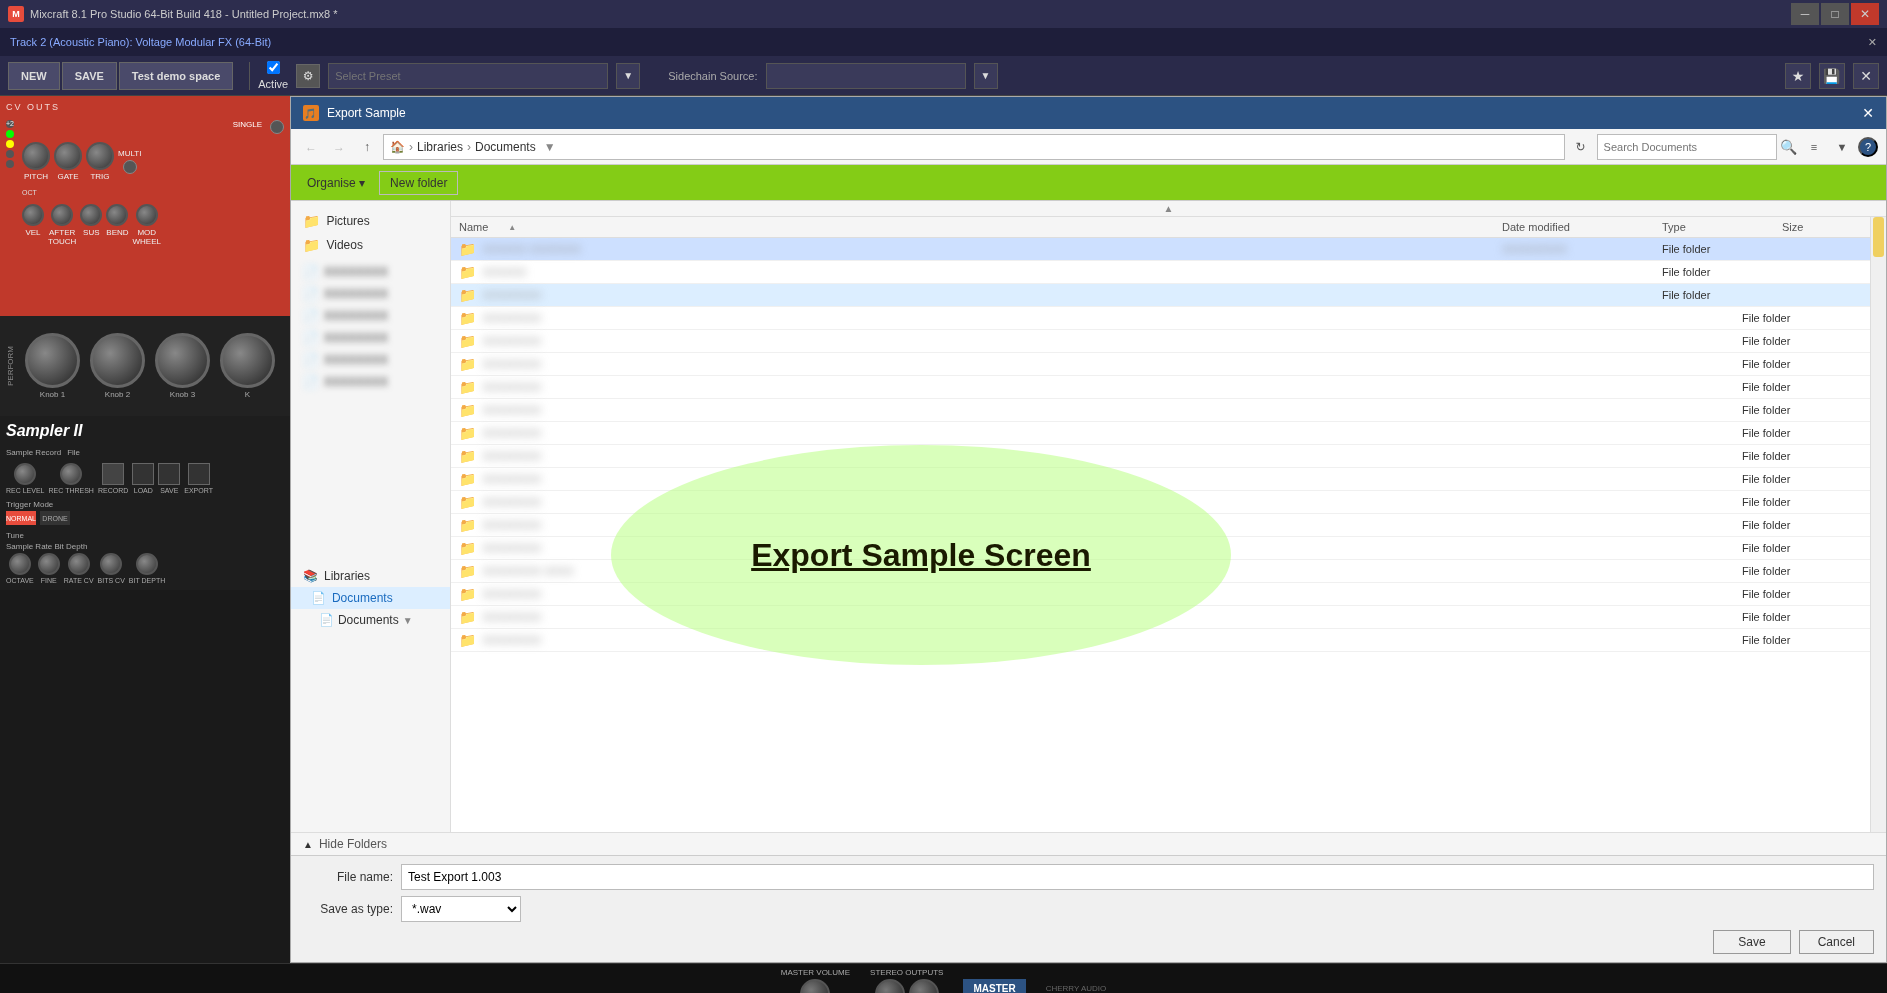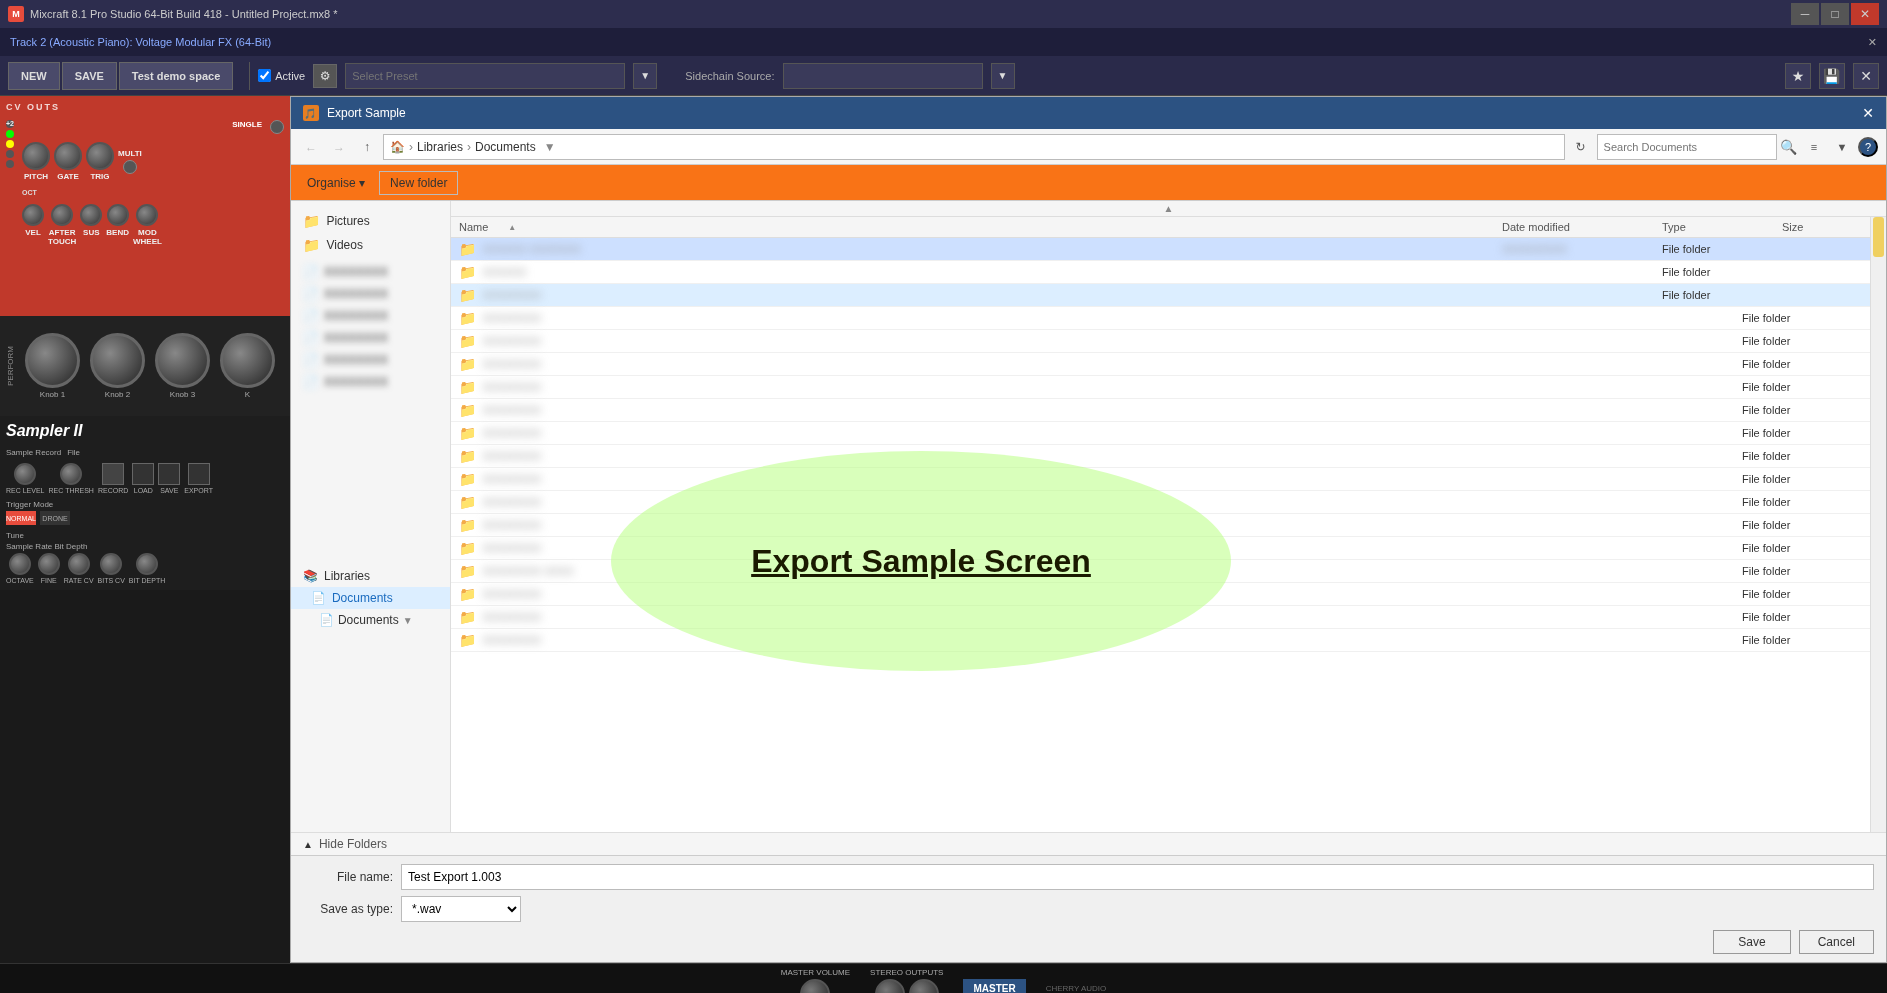--- a/index.html
+++ b/index.html
@@ -36,21 +36,21 @@
     
     .toolbar {
       background: #2a2a4a;
       height: 40px;
       display: flex;
       align-items: center;
       padding: 0 8px;
       gap: 8px;
       border-bottom: 1px solid #444;
     }
-    .toolbar-checkbox { display: flex; align-items: center; gap: 4px; color: #ddd; font-size: 11px; }
+    .toolbar-checkbox { display: flex; align-items: center; gap: 4px; color: #ddd; font-size: 11px; flex-direction: column; }
     .gear-btn { background: #555; border: 1px solid #666; color: #ddd; width: 24px; height: 24px; cursor: pointer; font-size: 12px; display: flex; align-items: center; justify-content: center; }
     .preset-input { background: #3a3a5a; border: 1px solid #555; color: #ddd; height: 26px; width: 280px; padding: 0 6px; font-size: 11px; }
     .preset-dropdown { background: #3a3a5a; border: 1px solid #555; color: #ddd; height: 26px; width: 24px; cursor: pointer; font-size: 10px; display: flex; align-items: center; justify-content: center; }
     .sidechain-label { color: #aaa; font-size: 11px; margin-left: 20px; }
     .sidechain-input { background: #3a3a5a; border: 1px solid #555; color: #ddd; height: 26px; width: 200px; padding: 0 6px; font-size: 11px; }
     .icon-btn { background: #3a3a5a; border: 1px solid #555; width: 26px; height: 26px; cursor: pointer; font-size: 14px; display: flex; align-items: center; justify-content: center; color: #ddd; }
 
     
     .action-btns { display: flex; gap: 2px; align-items: center; }
     .action-btn { background: #4a4a6a; border: 1px solid #666; color: #ddd; height: 28px; padding: 0 12px; cursor: pointer; font-size: 11px; font-weight: bold; }
@@ -70,21 +70,21 @@
       position: relative;
       flex-shrink: 0;
     }
 
     
     .cv-outs {
       background: #c0392b;
       padding: 6px;
       color: #fff;
       font-size: 10px;
-      font-weight: bold;
+      font-weight: normal;
       height: 220px;
       position: relative;
     }
     .cv-outs-title { font-size: 9px; letter-spacing: 2px; margin-bottom: 4px; opacity: 0.8; }
     .cv-knobs-row { display: flex; gap: 4px; margin-top: 4px; }
     .cv-knob { display: flex; flex-direction: column; align-items: center; gap: 2px; }
     .knob-circle { width: 28px; height: 28px; border-radius: 50%; background: radial-gradient(circle at 35% 35%, #888, #333); border: 2px solid #555; cursor: pointer; }
     .knob-circle.small { width: 22px; height: 22px; }
     .knob-label { font-size: 8px; color: #eee; text-align: center; }
     .indicator-row { display: flex; flex-direction: column; gap: 2px; margin-right: 4px; }
@@ -142,21 +142,21 @@
     .nav-btn { background: none; border: 1px solid transparent; width: 24px; height: 24px; cursor: pointer; font-size: 12px; display: flex; align-items: center; justify-content: center; color: #555; border-radius: 3px; }
     .nav-btn.disabled { color: #bbb; cursor: default; }
     .address-bar { display: flex; align-items: center; flex: 1; background: #fff; border: 1px solid #bbb; height: 26px; padding: 0 6px; font-size: 12px; gap: 4px; }
     .refresh-btn { background: none; border: 1px solid transparent; width: 24px; height: 24px; cursor: pointer; font-size: 12px; display: flex; align-items: center; justify-content: center; color: #555; }
     .search-box { background: #fff; border: 1px solid #bbb; height: 26px; padding: 0 6px; font-size: 11px; width: 180px; }
     .view-btn { background: none; border: 1px solid transparent; width: 24px; height: 24px; cursor: pointer; font-size: 11px; display: flex; align-items: center; justify-content: center; color: #555; }
     .help-btn { background: #2c5282; color: #fff; border-radius: 50%; width: 20px; height: 20px; font-size: 11px; display: flex; align-items: center; justify-content: center; cursor: pointer; }
 
     
     .dialog-action-bar {
-      background: #f97316;
+      background: #84cc16;
       border-bottom: 1px solid #ccc;
       height: 36px;
       display: flex;
       align-items: center;
       padding: 0 8px;
       gap: 6px;
       flex-shrink: 0;
     }
     .organise-btn { background: none; border: none; color: #333; font-size: 12px; cursor: pointer; padding: 4px 8px; display: flex; align-items: center; gap: 4px; }
     .new-folder-btn { background: none; border: 1px solid #bbb; color: #333; font-size: 12px; cursor: pointer; padding: 4px 10px; }
@@ -800,21 +800,21 @@
               </div>
               <div class="col-type">File folder</div>
             </div>
           </div>
 
           <div class="highlight-track">
             <div class="highlight-thumb"></div>
           </div>
         </div>
 
-        <div class="annotation-ellipse" style="left:160px;top:250px;width:620px;height:220px;">
+        <div class="annotation-ellipse" style="left:160px;top:244px;width:620px;height:220px;">
           <span class="annotation-text">Export Sample Screen</span>
         </div>
       </div>
     </div>
 
     <div class="hide-folders-row">
       <span class="hide-folders-arrow">▲</span>
       <span>Hide Folders</span>
     </div>
 

